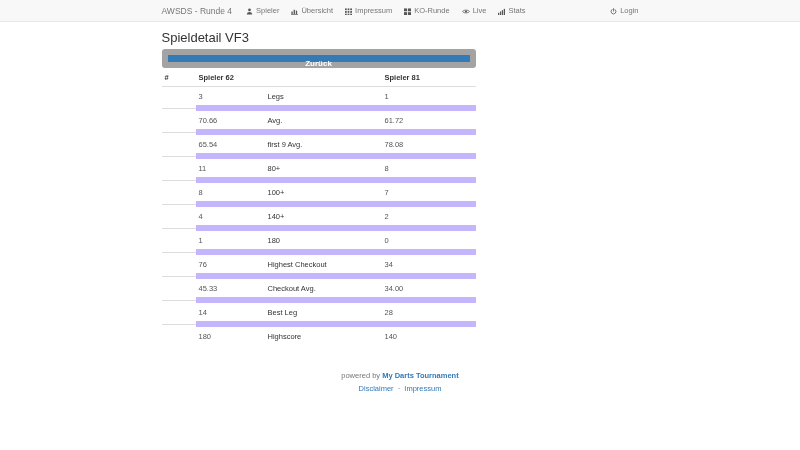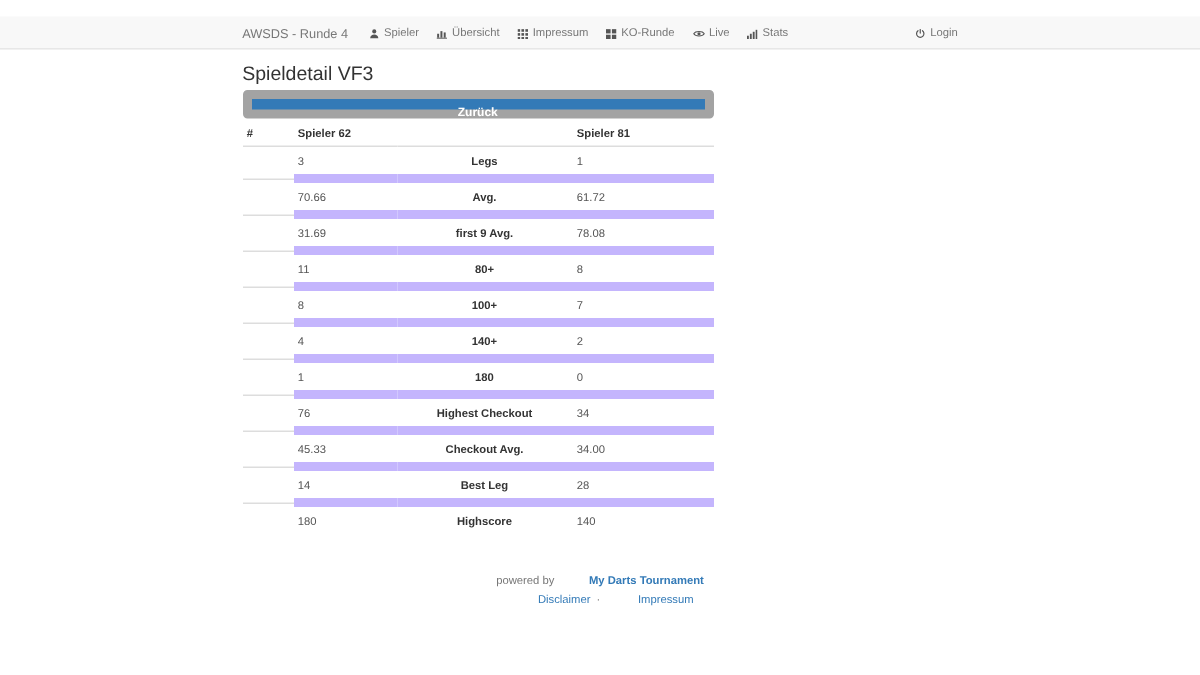--- a/index.html
+++ b/index.html
@@ -12,21 +12,21 @@
   }
   
   .navbar {
     height: 22px;
     background: #f8f8f8;
     border-bottom: 1px solid #e7e7e7;
   }
   .navbar-container {
     width: 485px;
     height: 21px;
-    margin: 11px auto;
+    margin: 0 auto;
     padding: 0 4px;
     display: flex;
     align-items: center;
   }
   .brand {
     font-size: 8.5px;
     color: #777;
     text-decoration: none;
     margin-right: 8px;
     white-space: nowrap;
@@ -93,30 +93,30 @@
     padding: 4.5px 3px;
     border-top: 6px solid #c4b5fd;
     color: #555;
     vertical-align: top;
   }
   .stats-table tr td:first-child { border-top: 1px solid #ddd; }
   .stats-table tbody tr:first-child td { border-top: none; }
   .stats-table .col-index { width: 34px; }
   .stats-table .col-p1 { width: 69px; }
   .stats-table .col-label { width: 117px; }
-  .stats-table td.stat-label { font-weight: bold; color: #333; text-align: center; }
+  .stats-table td.stat-label { font-weight: normal; color: #333; }
   
   .footer {
     margin-top: 24px;
     text-align: center;
     font-size: 7.5px;
     color: #777;
   }
   .footer .line { line-height: 13px; }
-  .footer a { color: #337ab7; text-decoration: none; cursor: pointer; margin-left: 21px; }
+  .footer a { color: #337ab7; text-decoration: none; cursor: pointer; }
   .footer .brand-link { font-weight: bold; }
   .sep { color: #777; margin: 0 2px; }
 </style>
 </head>
 <body>
 
 <nav class="navbar">
   <div class="navbar-container">
     <a class="brand">AWSDS - Runde 4</a>
 
@@ -228,21 +228,21 @@
           <td>1</td>
         </tr>
         <tr>
           <td></td>
           <td>70.66</td>
           <td class="stat-label">Avg.</td>
           <td>61.72</td>
         </tr>
         <tr>
           <td></td>
-          <td>31.69</td>
+          <td>65.54</td>
           <td class="stat-label">first 9 Avg.</td>
           <td>78.08</td>
         </tr>
         <tr>
           <td></td>
           <td>11</td>
           <td class="stat-label">80+</td>
           <td>8</td>
         </tr>
         <tr>

